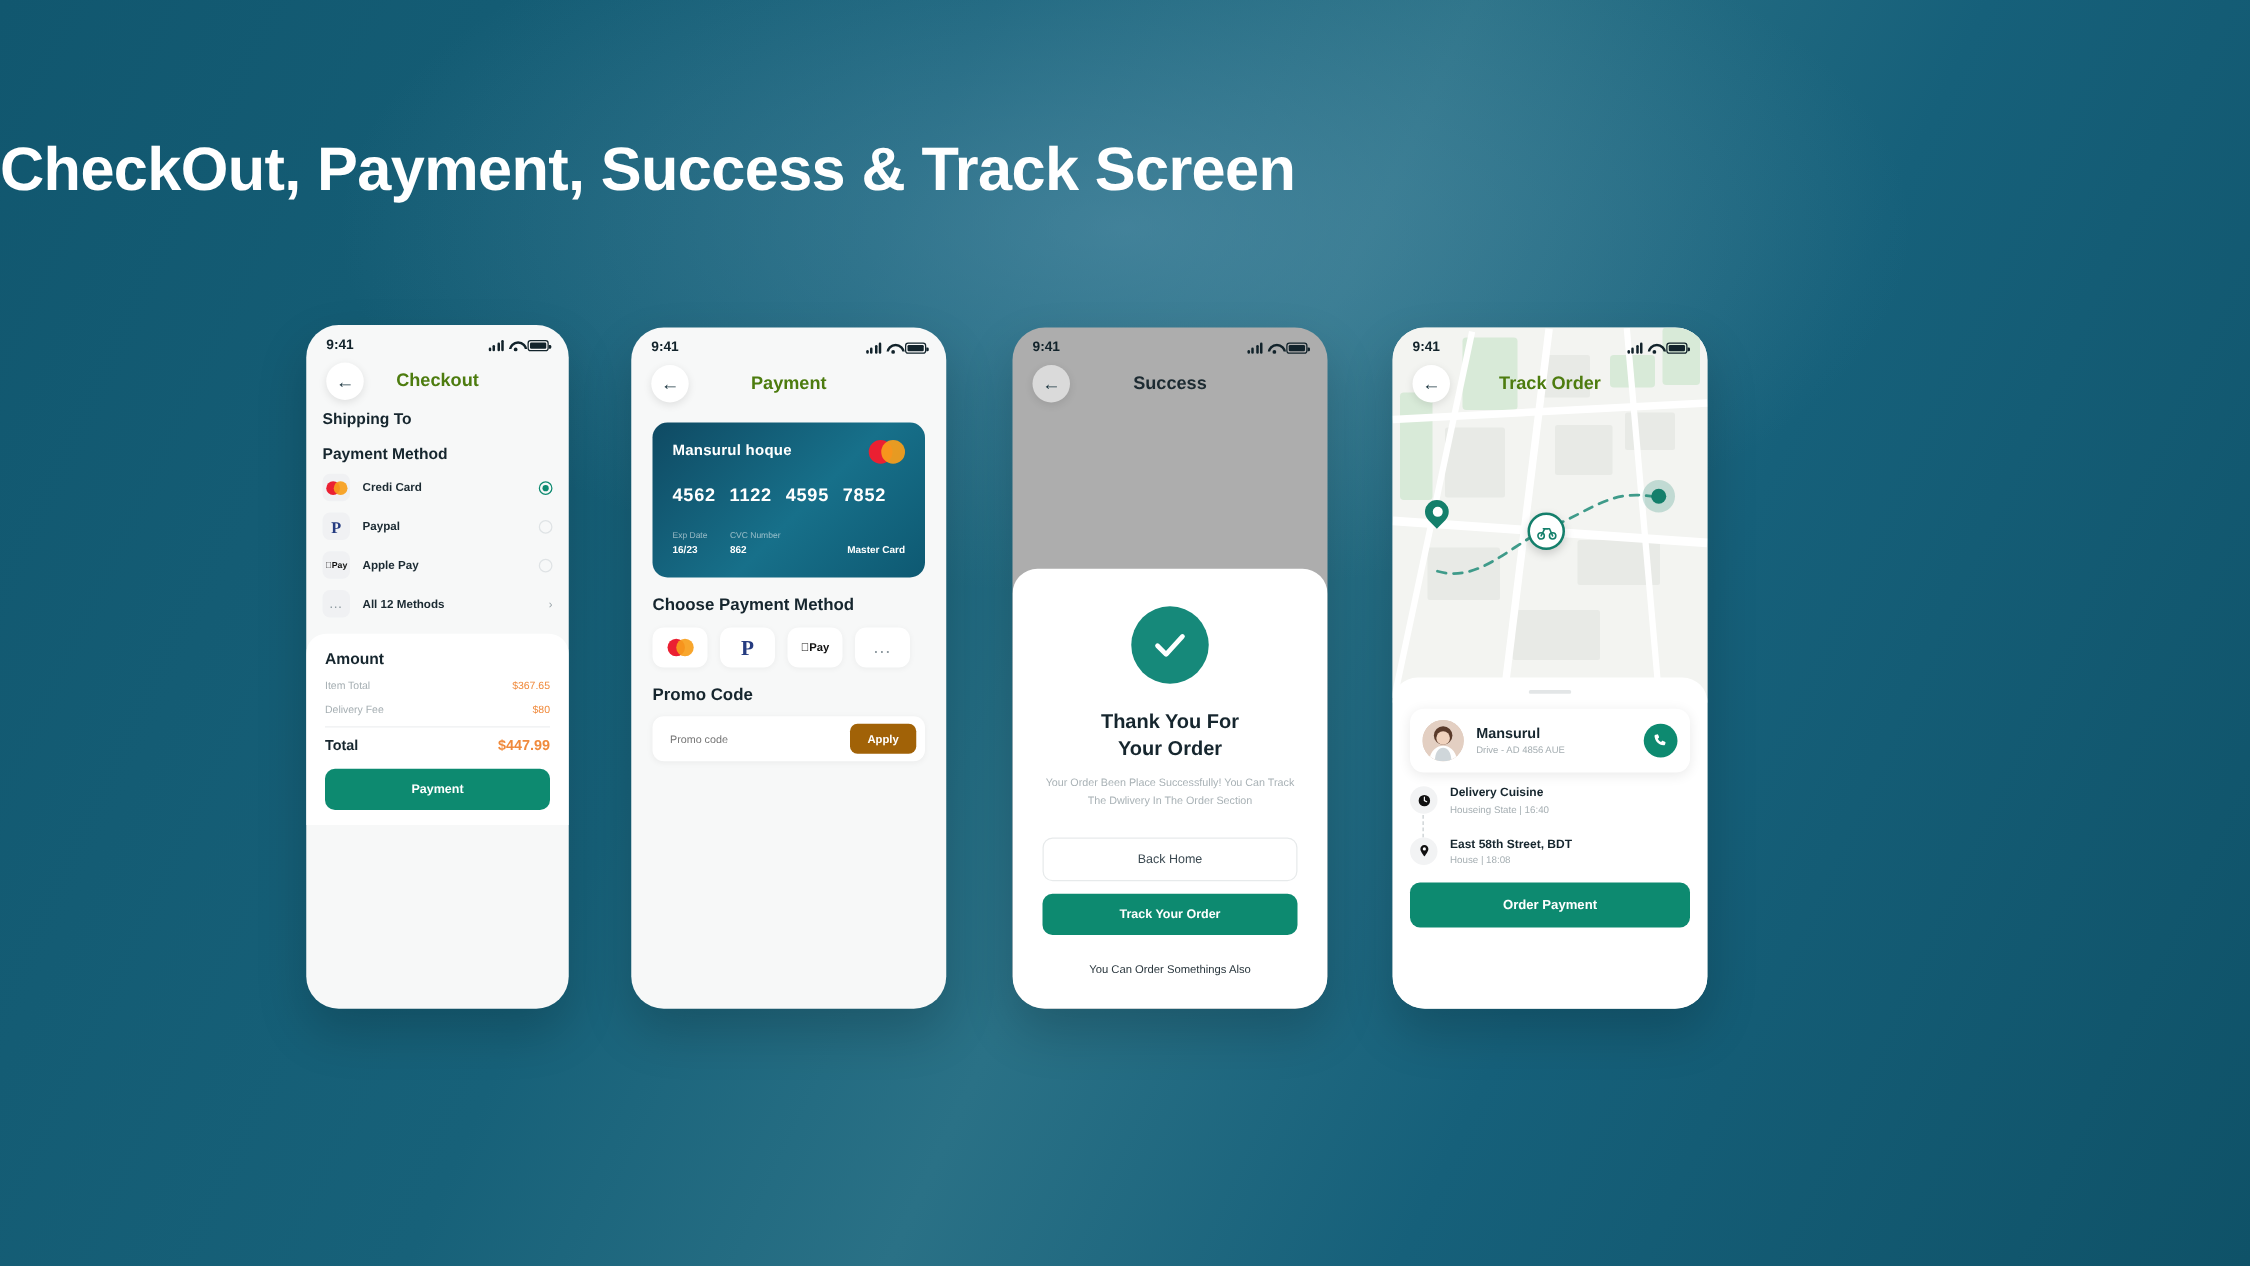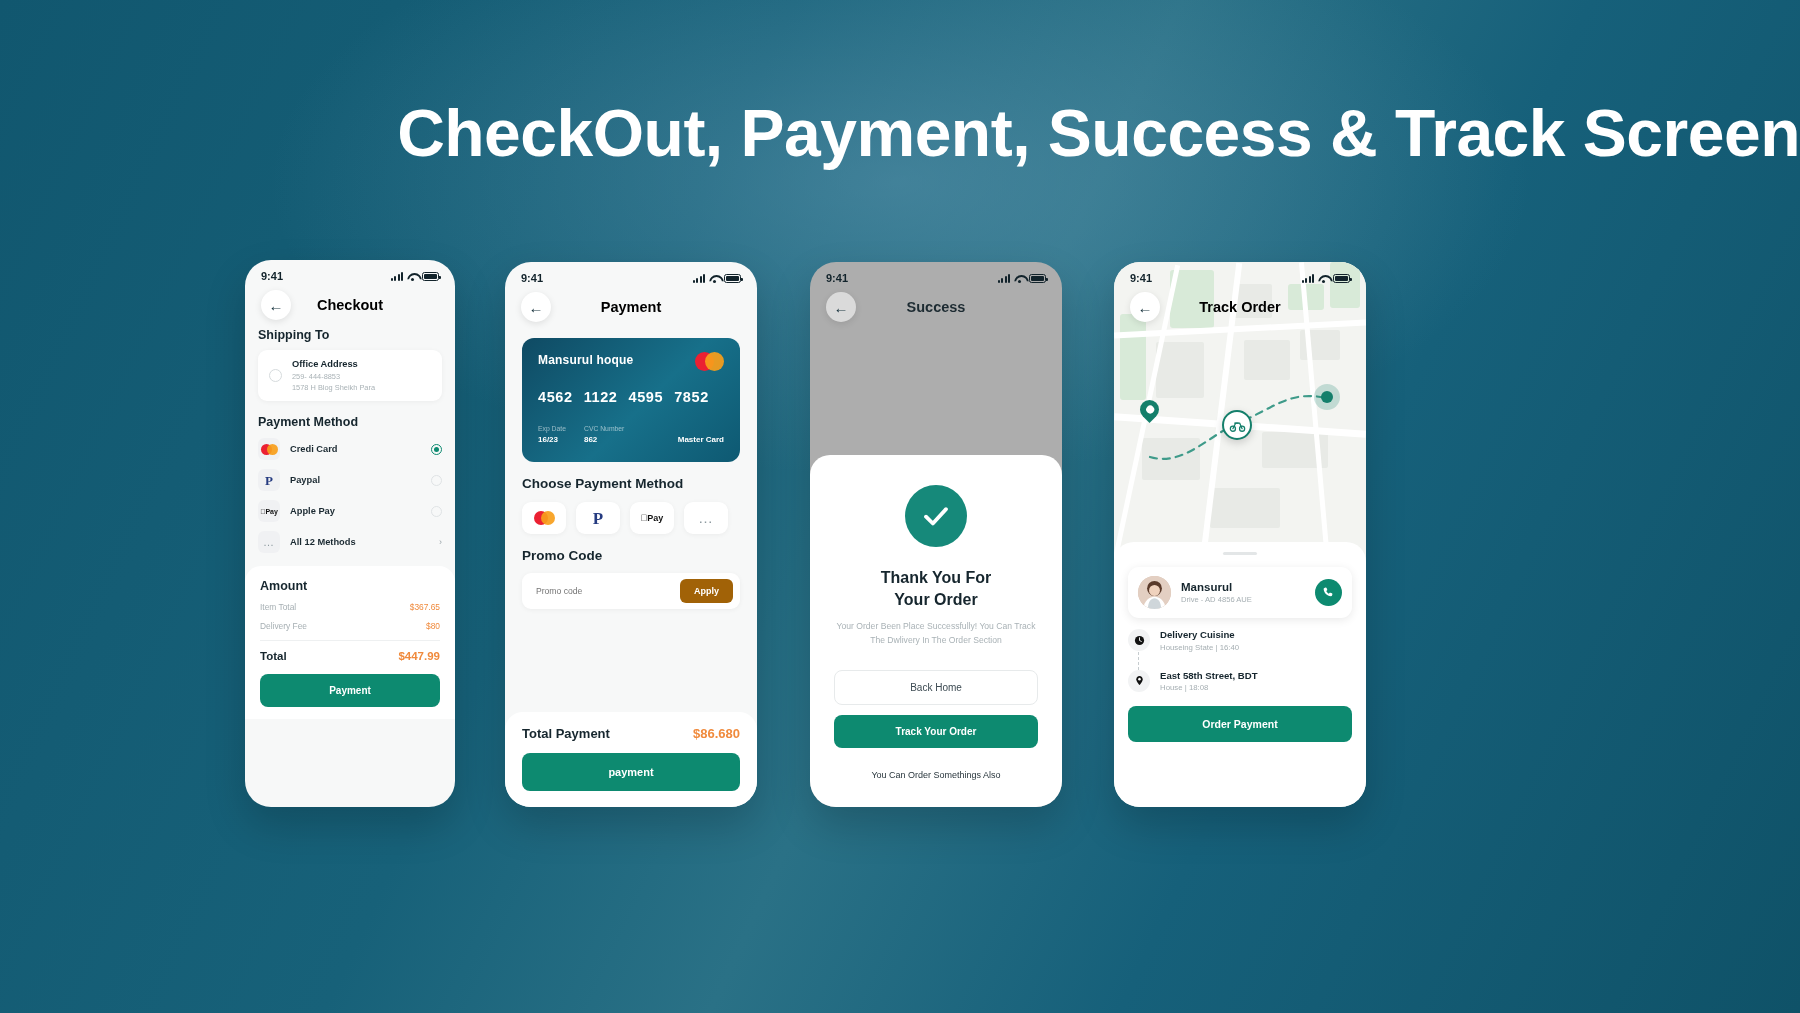--- a/index.html
+++ b/index.html
@@ -9,24 +9,24 @@
     background:#155a72;
     position:relative;
   }
   .bg {
     position:absolute; inset:0;
     background:
       radial-gradient(ellipse 900px 420px at 50% 18%, rgba(93,150,175,0.55) 0%, rgba(93,150,175,0.0) 70%),
       linear-gradient(115deg, #11576f 0%, #176179 35%, #2a7186 52%, #16607a 70%, #0f5268 100%);
   }
   .headline {
-    position:absolute; top:95px; left:0; right:0;
-    text-align:right;
+    position:absolute; top:108px; left:0; right:0;
+    text-align:left;
     color:#ffffff;
-    font-size:66px;
+    font-size:49px;
     font-weight:bold;
     letter-spacing:-0.5px;
   }
   .stage { position:absolute; inset:0; }
 
   
   .phone {
     position:absolute;
     background:#ffffff;
     border-radius:26px;
@@ -62,21 +62,21 @@
 
   .navbar { display:flex; align-items:center; padding:4px 16px 8px 16px; position:relative; }
   .backbtn {
     width:30px;height:30px;border-radius:50%;background:#ffffff;
     display:flex;align-items:center;justify-content:center;
     box-shadow:0 2px 7px rgba(0,0,0,0.10);
     font-size:15px; color:#16313c; line-height:1;
   }
   .navtitle {
     position:absolute; left:0; right:0; text-align:center;
-    font-size:14.5px; font-weight:bold; color:#000000; pointer-events:none;
+    font-size:14.5px; font-weight:bold; color:#4d7c0f; pointer-events:none;
   }
 
   .sec-title { font-size:12.5px; font-weight:bold; color:#16262e; }
 
   
   #p1 { left:245px; top:260px; width:210px; height:547px; background:#f7f8f8; }
   #p1 .body { padding:0 13px; }
   .addr-card {
     background:#fff; border-radius:9px; padding:9px 11px;
     display:flex; align-items:center; gap:10px; margin-top:8px;
@@ -273,28 +273,20 @@
         <div class="backbtn">
           <span>←</span>
         </div>
         <div class="navtitle">Checkout</div>
       </div>
 
       <div class="body">
         <div class="sec-title">Shipping To</div>
 
 
-        <div class="addr-card">
-          <span class="radio"></span>
-          <span class="addr-txt">
-            <span class="addr-name" style="display:block">Office Address</span>
-            <span class="addr-line" style="display:block">259- 444-8853</span>
-            <span class="addr-line" style="display:block">1578 H Blog Sheikh Para</span>
-          </span>
-        </div>
 
         <div class="sec-title" style="margin-top:14px">Payment Method</div>
 
         <div class="pm-row">
           <span class="pm-ico">
               <span class="mc">
                 <i></i>
                 <i></i>
               </span>
             </span>
@@ -421,27 +413,20 @@
         </div>
 
         <div class="sec-title" style="margin-top:14px;font-size:13.5px">Promo Code</div>
 
         <div class="promo-wrap">
           <input type="text" placeholder="Promo code" style="">
           <button class="apply-btn">Apply</button>
         </div>
       </div>
 
-      <div class="pay-foot">
-        <div class="tp-row">
-          <span class="tp-k">Total Payment</span>
-          <span class="tp-v">$86.680</span>
-        </div>
-        <button class="cta" style="padding:13px 0;font-size:11px">payment</button>
-      </div>
     </div>
   </div>
 
   <div class="phone" id="p3">
     <div class="screen">
 
       <div class="statusbar">
         <span>9:41</span>
         <span class="sb-icons">
           <span class="bars">

